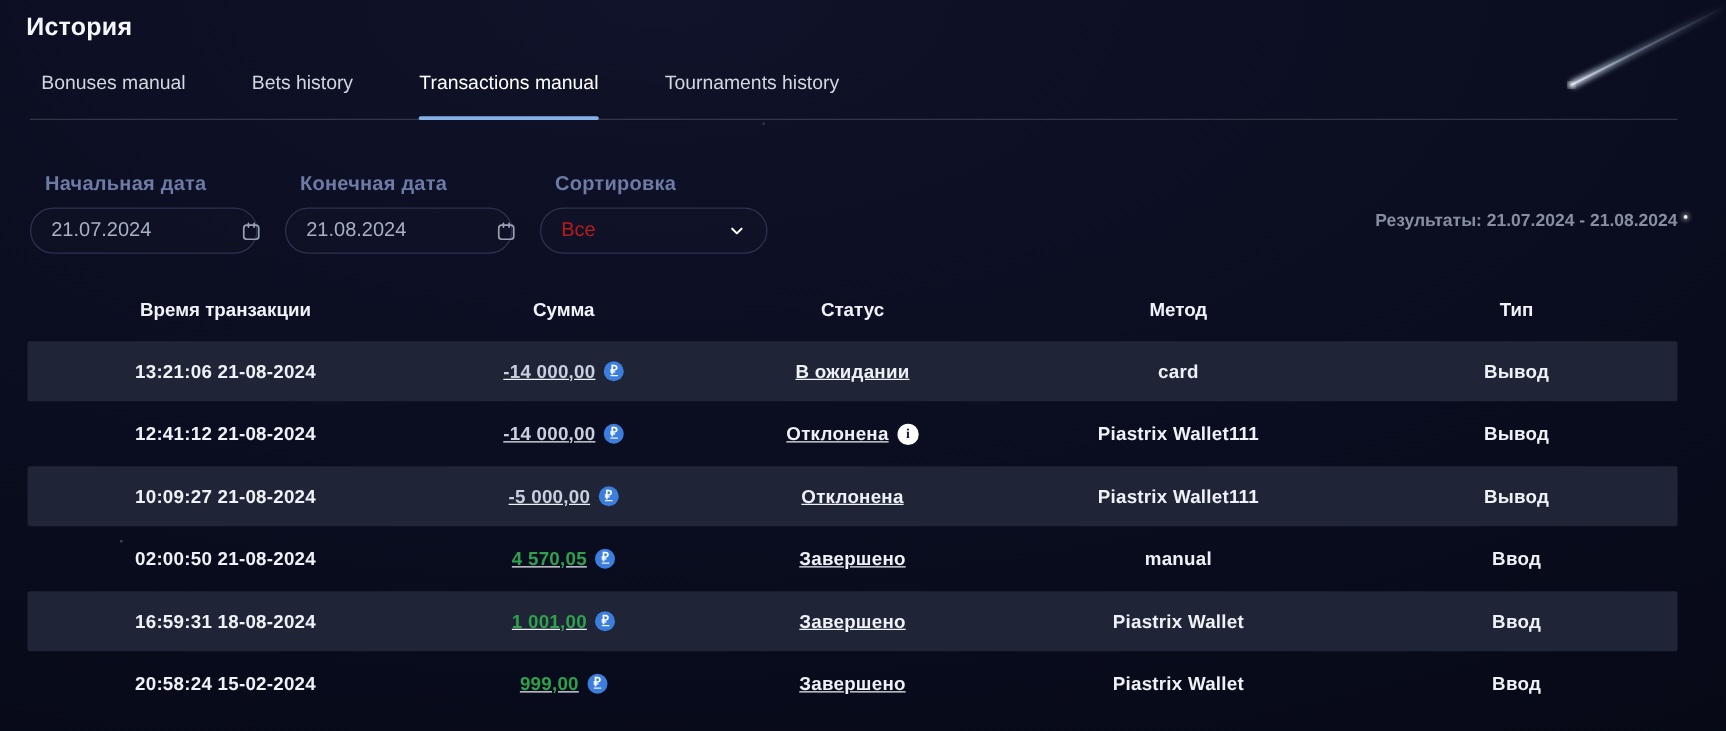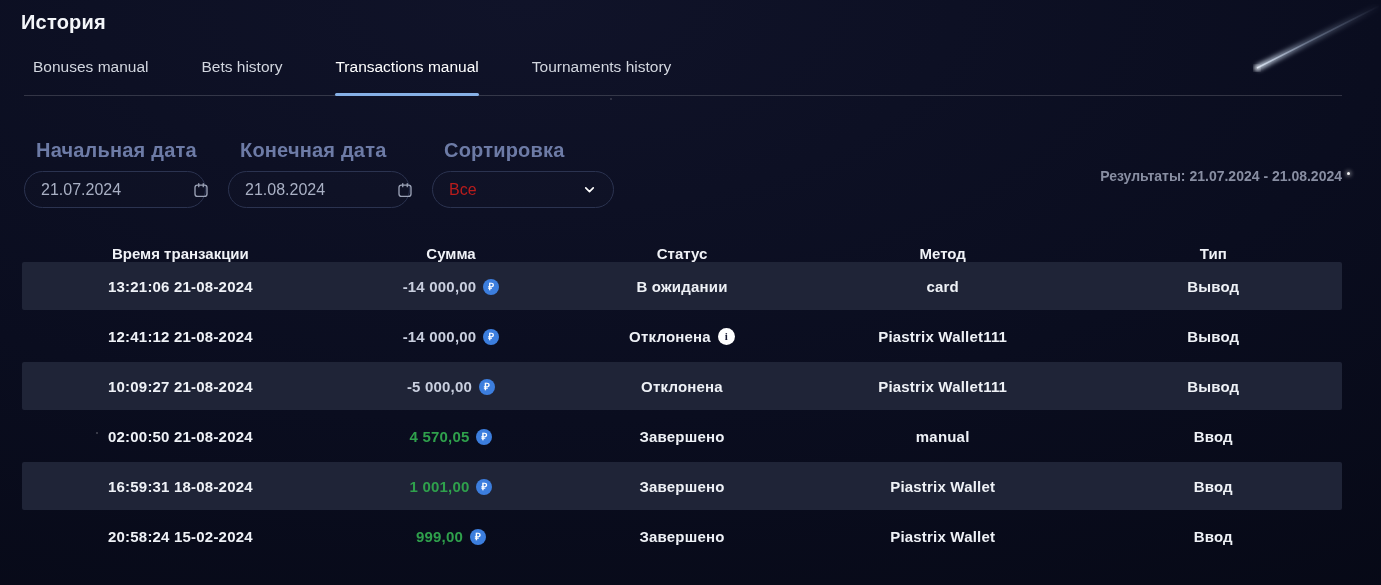--- a/index.html
+++ b/index.html
@@ -32,21 +32,21 @@
   }
   .tab { font-size:15.5px; color:#d2d6df; cursor:pointer; position:relative; padding-bottom:2px; white-space:nowrap; }
   .tab.active { color:#ffffff; font-weight:500; }
   .tab.active::after {
     content:""; position:absolute; left:0; right:0; bottom:-18px;
     height:3px; border-radius:2px; background:var(--accent, #86b0e6);
   }
 
   
   .filters { display:flex; gap:22px; margin:43px 39px 0 24px; position:relative; }
-  .filter-label { display:block; font-size:20px; font-weight:700; color:#6d7ba6; margin:0 0 9px 12px; letter-spacing:.2px; }
+  .filter-label { display:block; font-size:16px; font-weight:700; color:#6d7ba6; margin:0 0 9px 12px; letter-spacing:.2px; }
   .pill {
     width:182px; height:37px; border:1px solid #2b3350; border-radius:19px;
     display:flex; align-items:center; justify-content:space-between;
     padding:0 14px 0 16px; background:rgba(255,255,255,0.01); cursor:pointer;gap:35px;
   }
   .pill input {
     background:transparent; border:none; outline:none;
     color:#a9b0c4; font-size:16px; font-family:inherit; width:116px;
   }
   .pill .icon { display:flex; align-items:center; color:#9aa1b5; }
@@ -54,26 +54,26 @@
   .pill.select .value { color:#b91c1c; font-size:16px; font-weight:500; }
   .results { position:absolute; right:0; top:29px; font-size:14px; color:#888ea2;font-weight:bold; }
 
   
   .table { margin:37px 39px 0 22px; }
   .thead, .row {
     display:grid;
     grid-template-columns:24% 17% 18% 21.5% 19.5%;
     align-items:center;
   }
-  .thead { margin-bottom:0; }
+  .thead { margin-bottom:16px; }
   .th { text-align:center; font-size:15px; font-weight:700; color:#f0f2f7; }
   .row { height:48px; margin-bottom:2px; border-radius:2px; }
   .row.card { background:#1f2437; }
   .cell { text-align:center; font-size:15px; font-weight:700; color:#eef1f6; letter-spacing:.2px; }
-  .cell.amount, .cell.status { display:flex; align-items:flex-end; justify-content:center; gap:7px; }
+  .cell.amount, .cell.status { display:flex; align-items:flex-start; justify-content:center; gap:7px;text-decoration:underline; }
   .cell .amt { color:#c9cfdf; }
   .cell .amt.pos { color:var(--positive, #2fa04c); }
   .rub {
     width:16px; height:16px; border-radius:50%; background:var(--rub, #3c7ede);
     color:#ffffff; font-size:10px; font-weight:700;
     display:inline-flex; align-items:center; justify-content:center; line-height:1;
   }
   .info {
     width:17px; height:17px; border-radius:50%; background:#ffffff; color:#141831;
     font-size:11px; font-weight:700; font-family:"Liberation Serif", serif;

